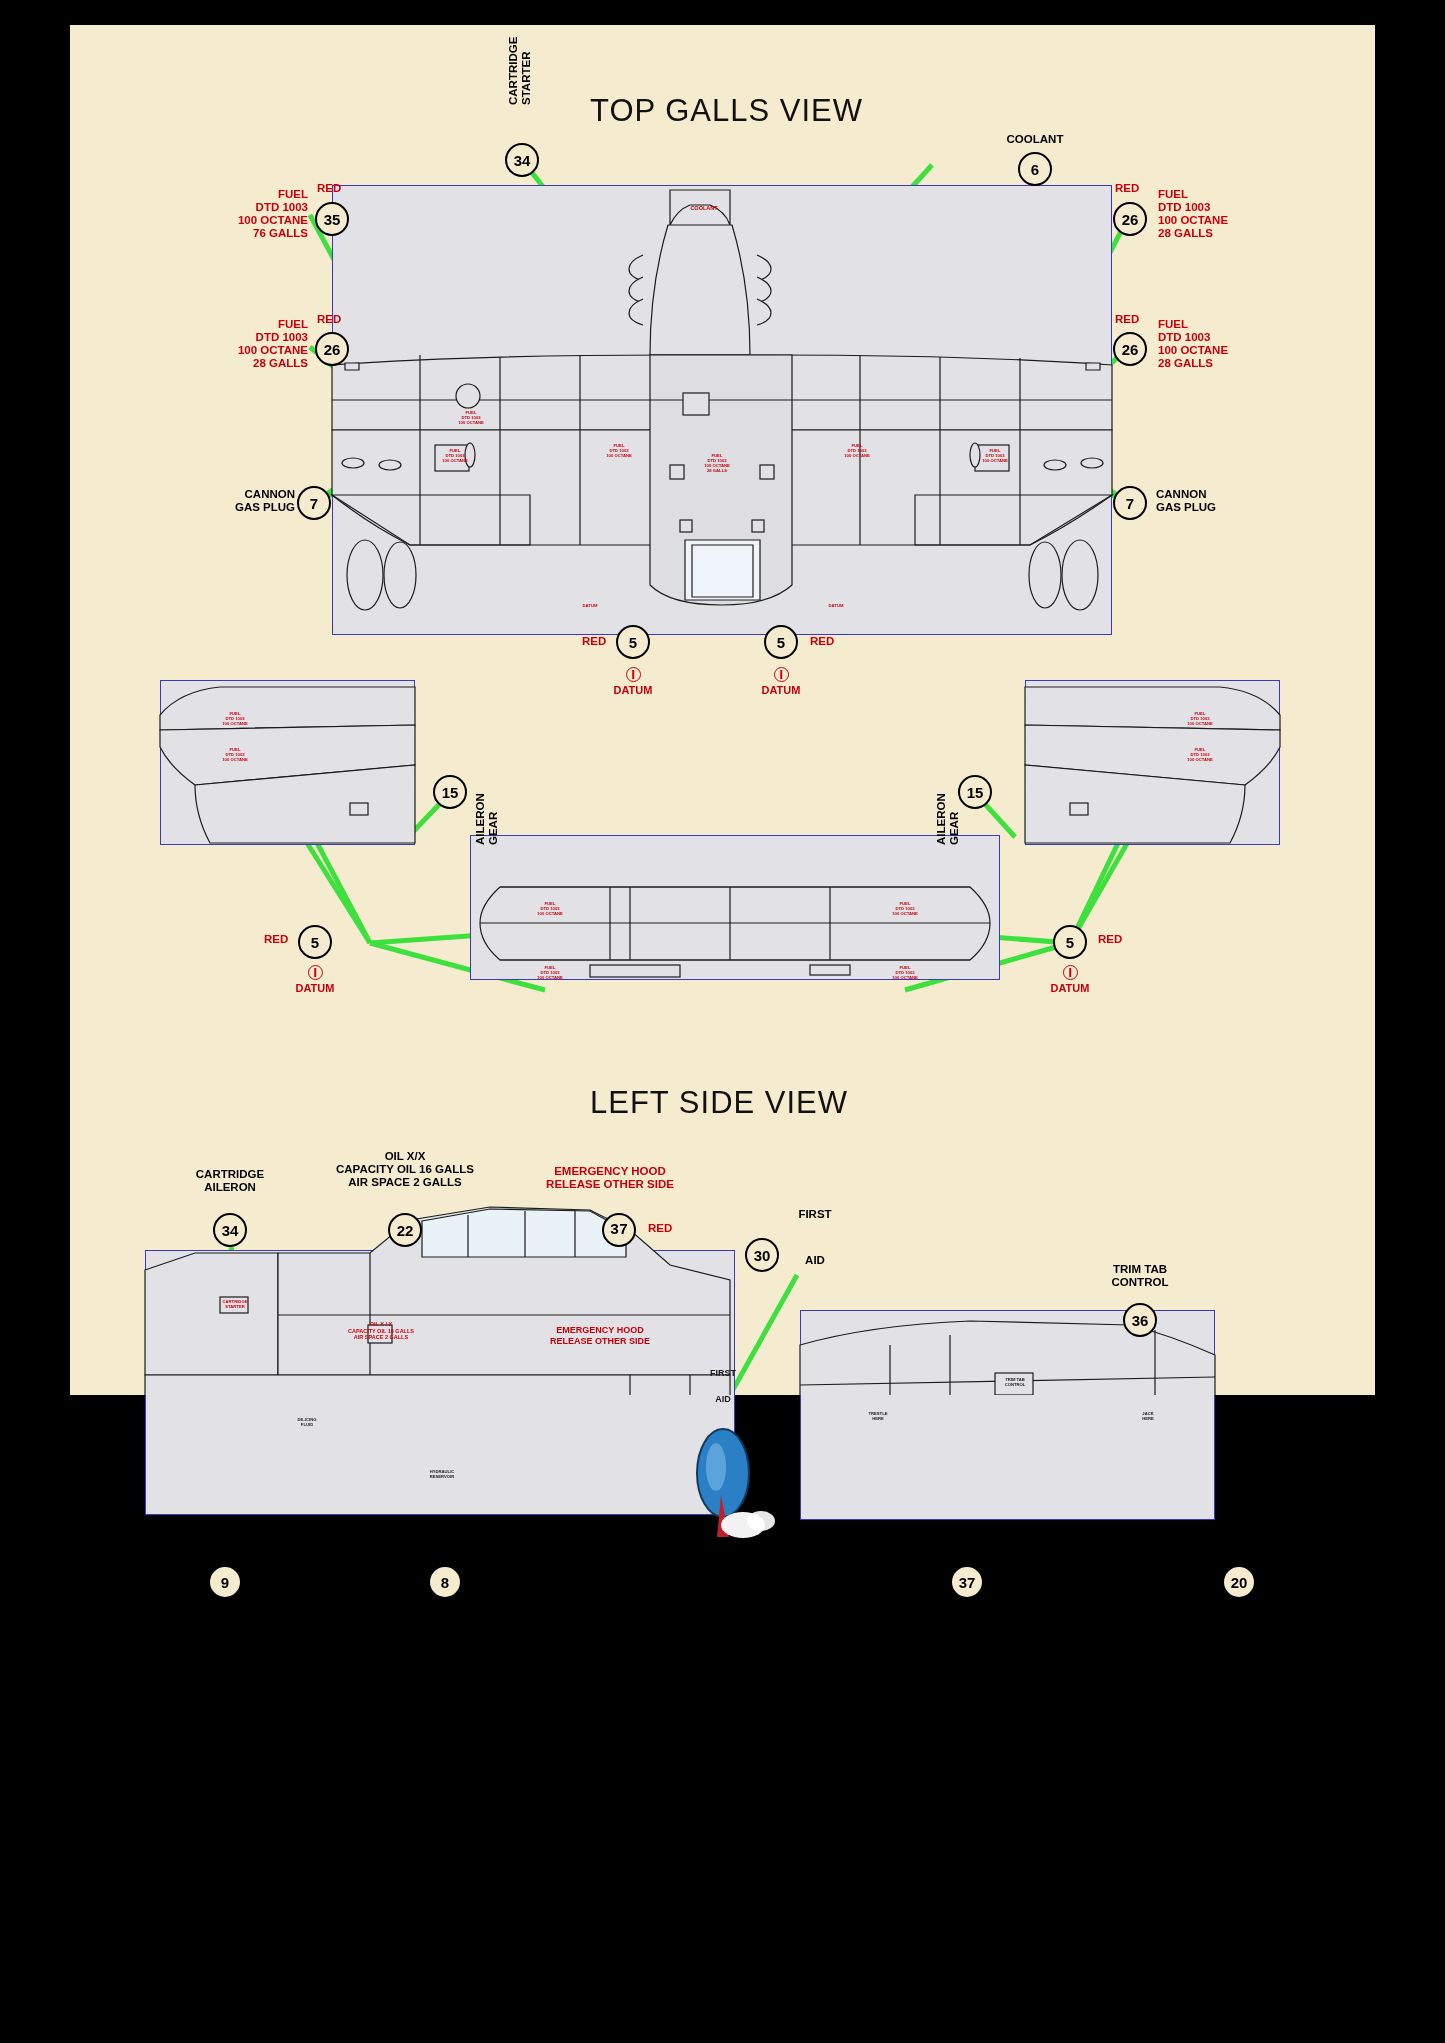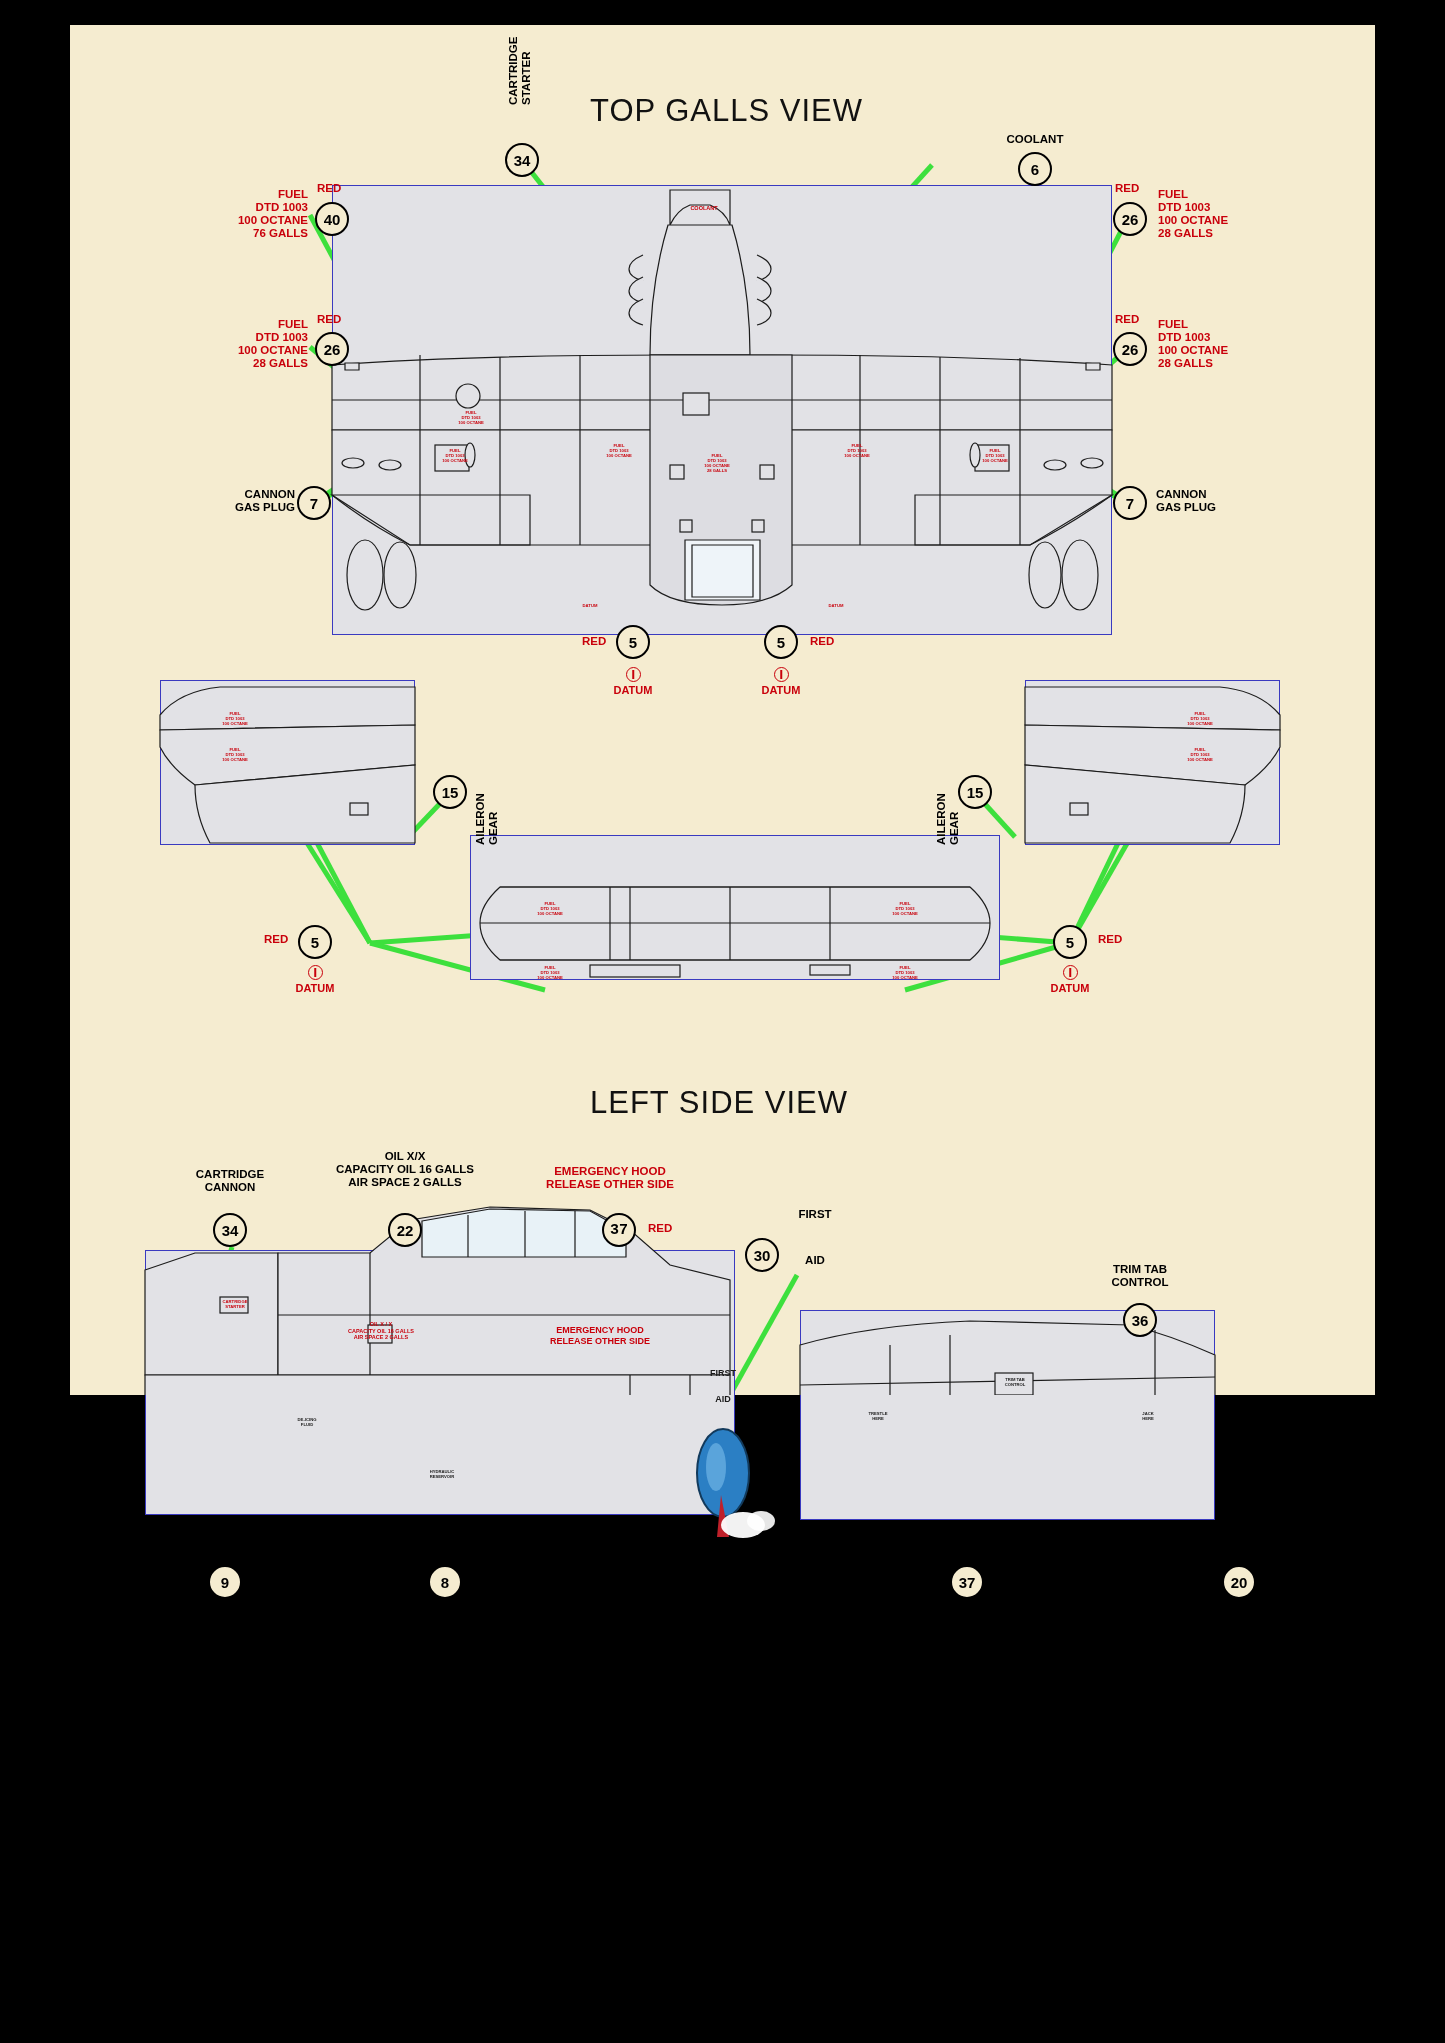--- a/index.html
+++ b/index.html
@@ -158,21 +158,21 @@
     <div class="stencil" style="left:746px;top:578px;width:40px;">DATUM</div>
 
     <div class="vert" style="left:437px;top:80px;">CARTRIDGE
 STARTER</div>
     <div class="callout" style="left:435px;top:118px;">34</div>
 
     <div class="lbl center" style="left:915px;top:108px;width:100px;">COOLANT</div>
     <div class="callout" style="left:948px;top:127px;">6</div>
 
     <div class="lbl red" style="left:247px;top:157px;">RED</div>
-    <div class="callout" style="left:245px;top:177px;">40</div>
+    <div class="callout" style="left:245px;top:177px;">35</div>
     <div class="lbl red right" style="left:120px;top:163px;width:118px;">FUEL
 DTD 1003
 100 OCTANE
 76 GALLS</div>
 
     <div class="lbl red" style="left:1045px;top:157px;">RED</div>
     <div class="callout" style="left:1043px;top:177px;">26</div>
     <div class="lbl red" style="left:1088px;top:163px;width:120px;">FUEL
 DTD 1003
 100 OCTANE
@@ -340,21 +340,21 @@
     <div class="stencil blk" style="left:356px;top:1444px;width:32px;">HYDRAULIC
 RESERVOIR</div>
     <div class="stencil blk" style="left:925px;top:1352px;width:40px;">TRIM TAB
 CONTROL</div>
     <div class="stencil blk" style="left:790px;top:1386px;width:36px;">TRESTLE
 HERE</div>
     <div class="stencil blk" style="left:1060px;top:1386px;width:36px;">JACK
 HERE</div>
 
     <div class="lbl center" style="left:100px;top:1143px;width:120px;">CARTRIDGE
-CANNON</div>
+AILERON</div>
     <div class="callout" style="left:143px;top:1188px;">34</div>
 
     <div class="lbl center" style="left:230px;top:1125px;width:210px;">OIL X/X
 CAPACITY OIL 16 GALLS
 AIR SPACE 2 GALLS</div>
     <div class="callout" style="left:318px;top:1188px;">22</div>
 
     <div class="lbl red center" style="left:440px;top:1140px;width:200px;">EMERGENCY HOOD
 RELEASE OTHER SIDE</div>
     <div class="callout" style="left:532px;top:1188px;font-family:Liberation Mono, monospace;">37</div>

